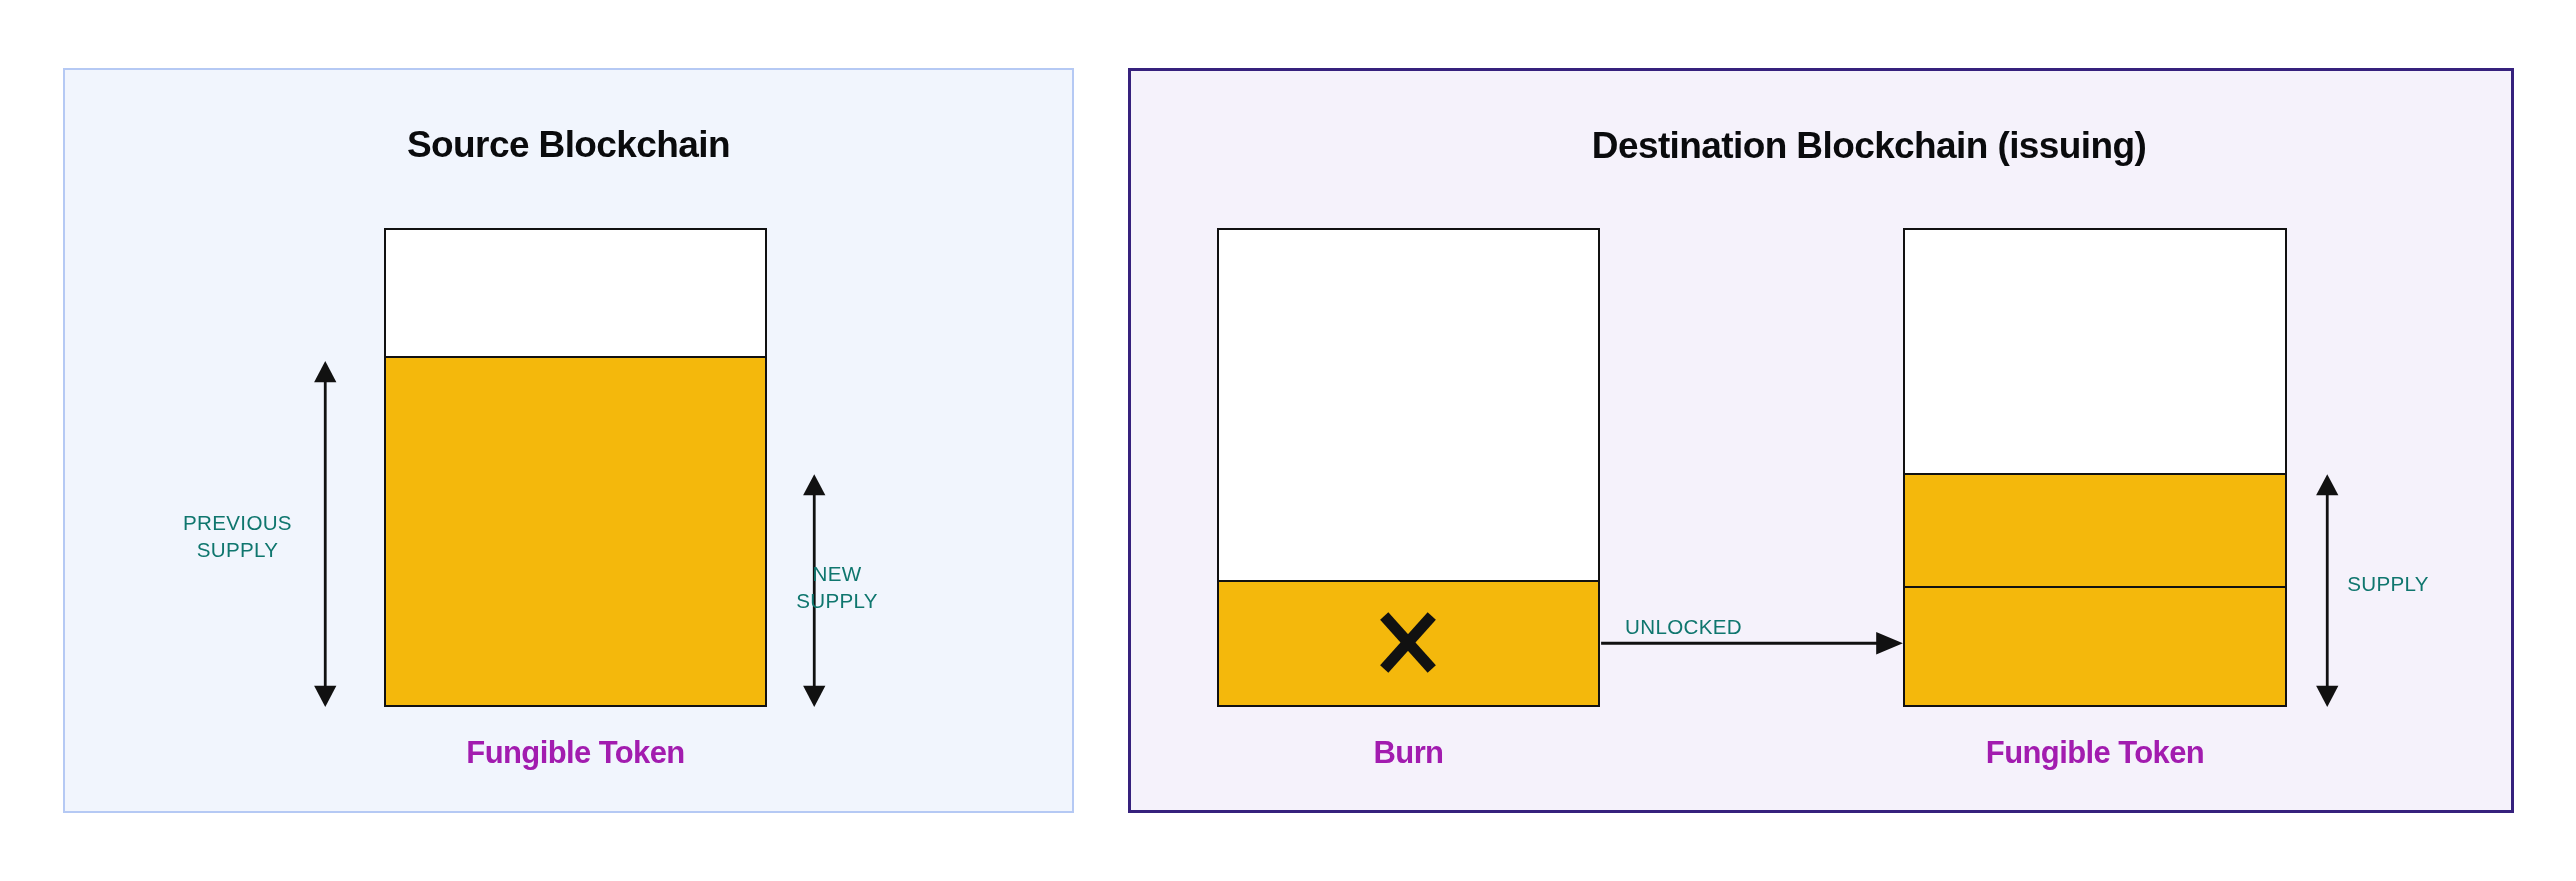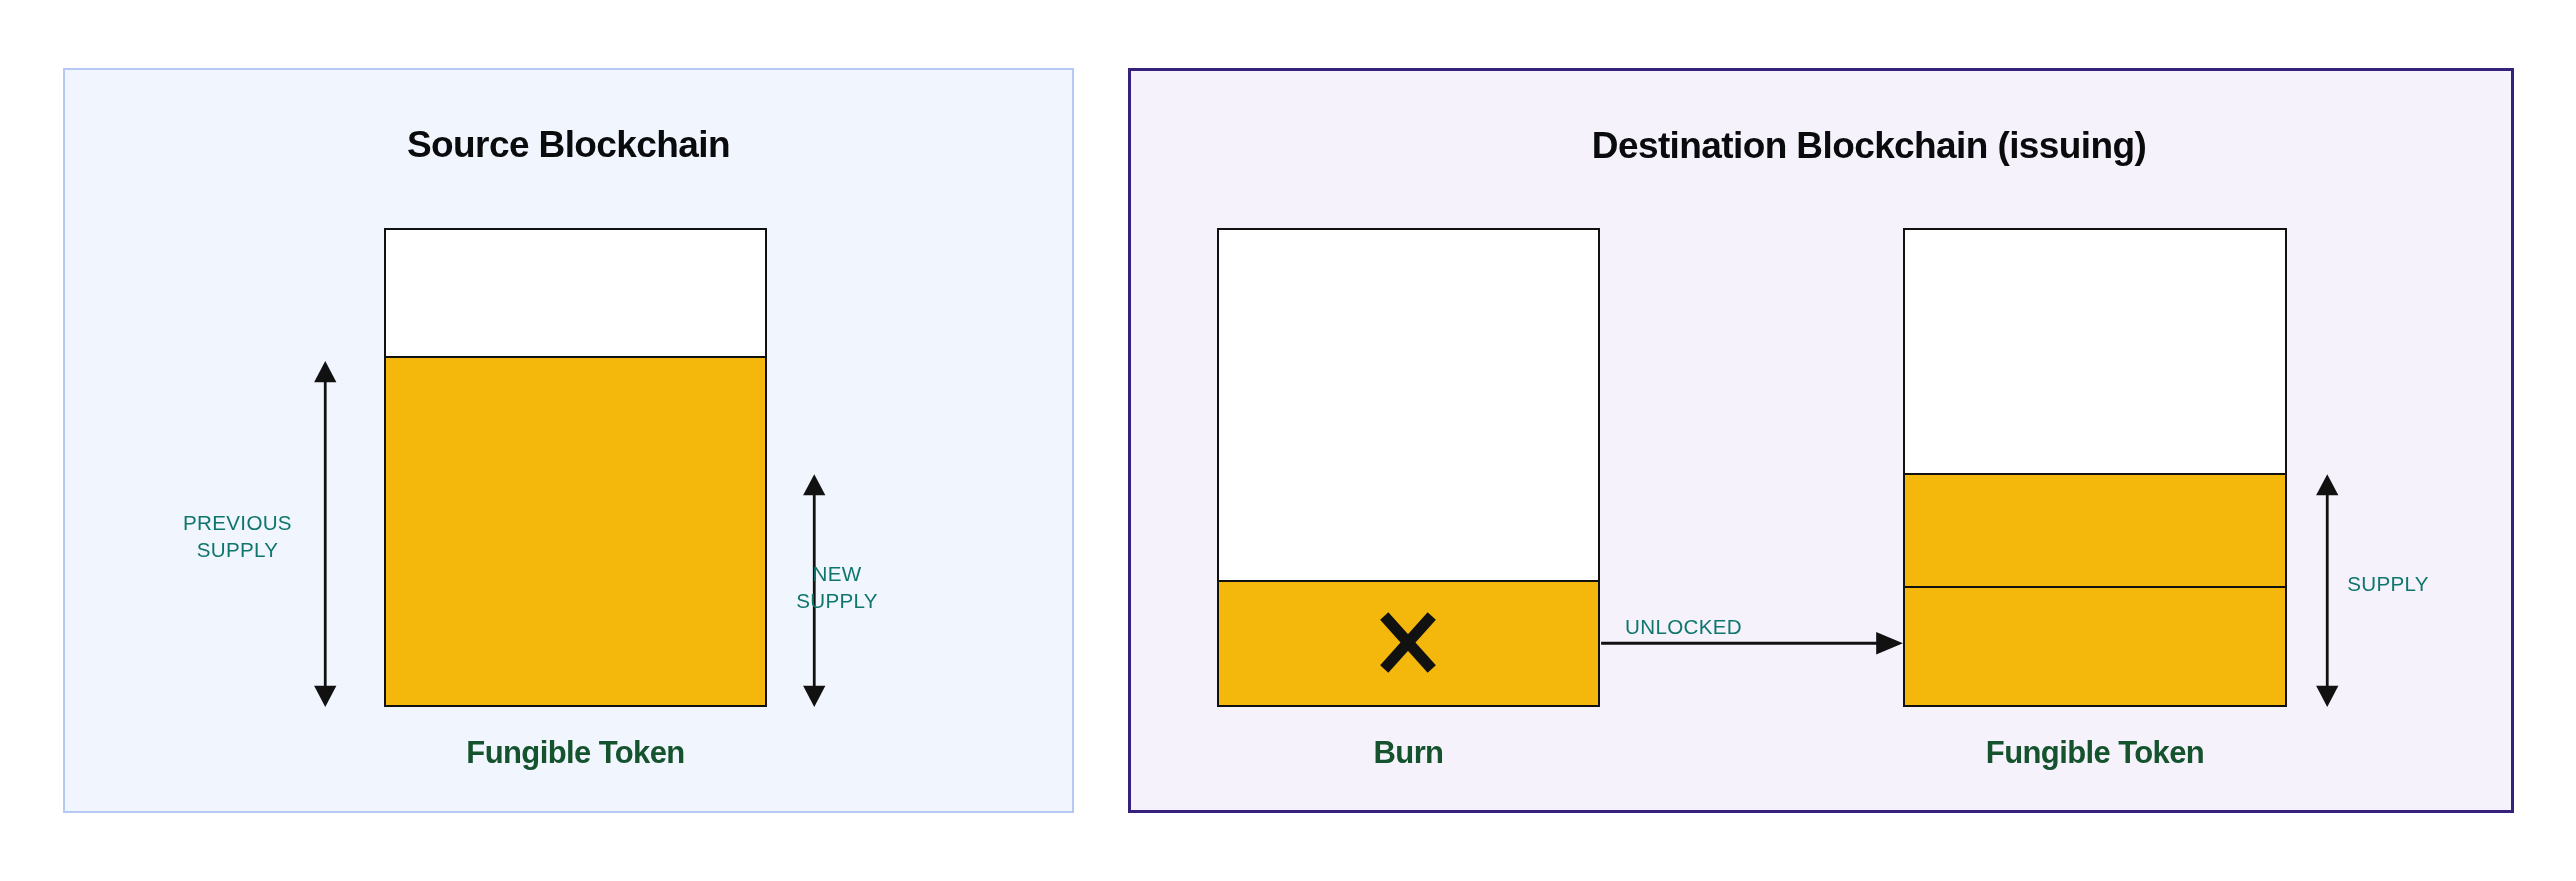--- a/index.html
+++ b/index.html
@@ -39,21 +39,21 @@
   .seg.white{background:#ffffff;}
   .seg.orange{background:#e04b1a;display:flex;align-items:center;justify-content:center;}
   .seg.gold{background:#f4b80c;}
   .seg.grow{flex:1 1 auto;}
   .burn-text{
     color:#ffffff;font-size:30px;font-weight:700;letter-spacing:0;
   }
   .caption{
     position:absolute;text-align:center;
     font-size:31px;line-height:39px;font-weight:700;
-    letter-spacing:-0.6px;color:#14532d;
+    letter-spacing:-0.6px;color:#a21caf;
   }
   .caption-source-token{left:384px;top:733px;width:383px;}
   .caption-pool{left:1217px;top:733px;width:383px;}
   .caption-dest-token{left:1903px;top:733px;width:384px;}
   .small-label{
     position:absolute;text-align:center;
     font-size:20.6px;line-height:27px;font-weight:400;color:#0f766e;
     letter-spacing:0.3px;
   }
   .label-previous-supply{left:154px;top:509px;width:167px;}

